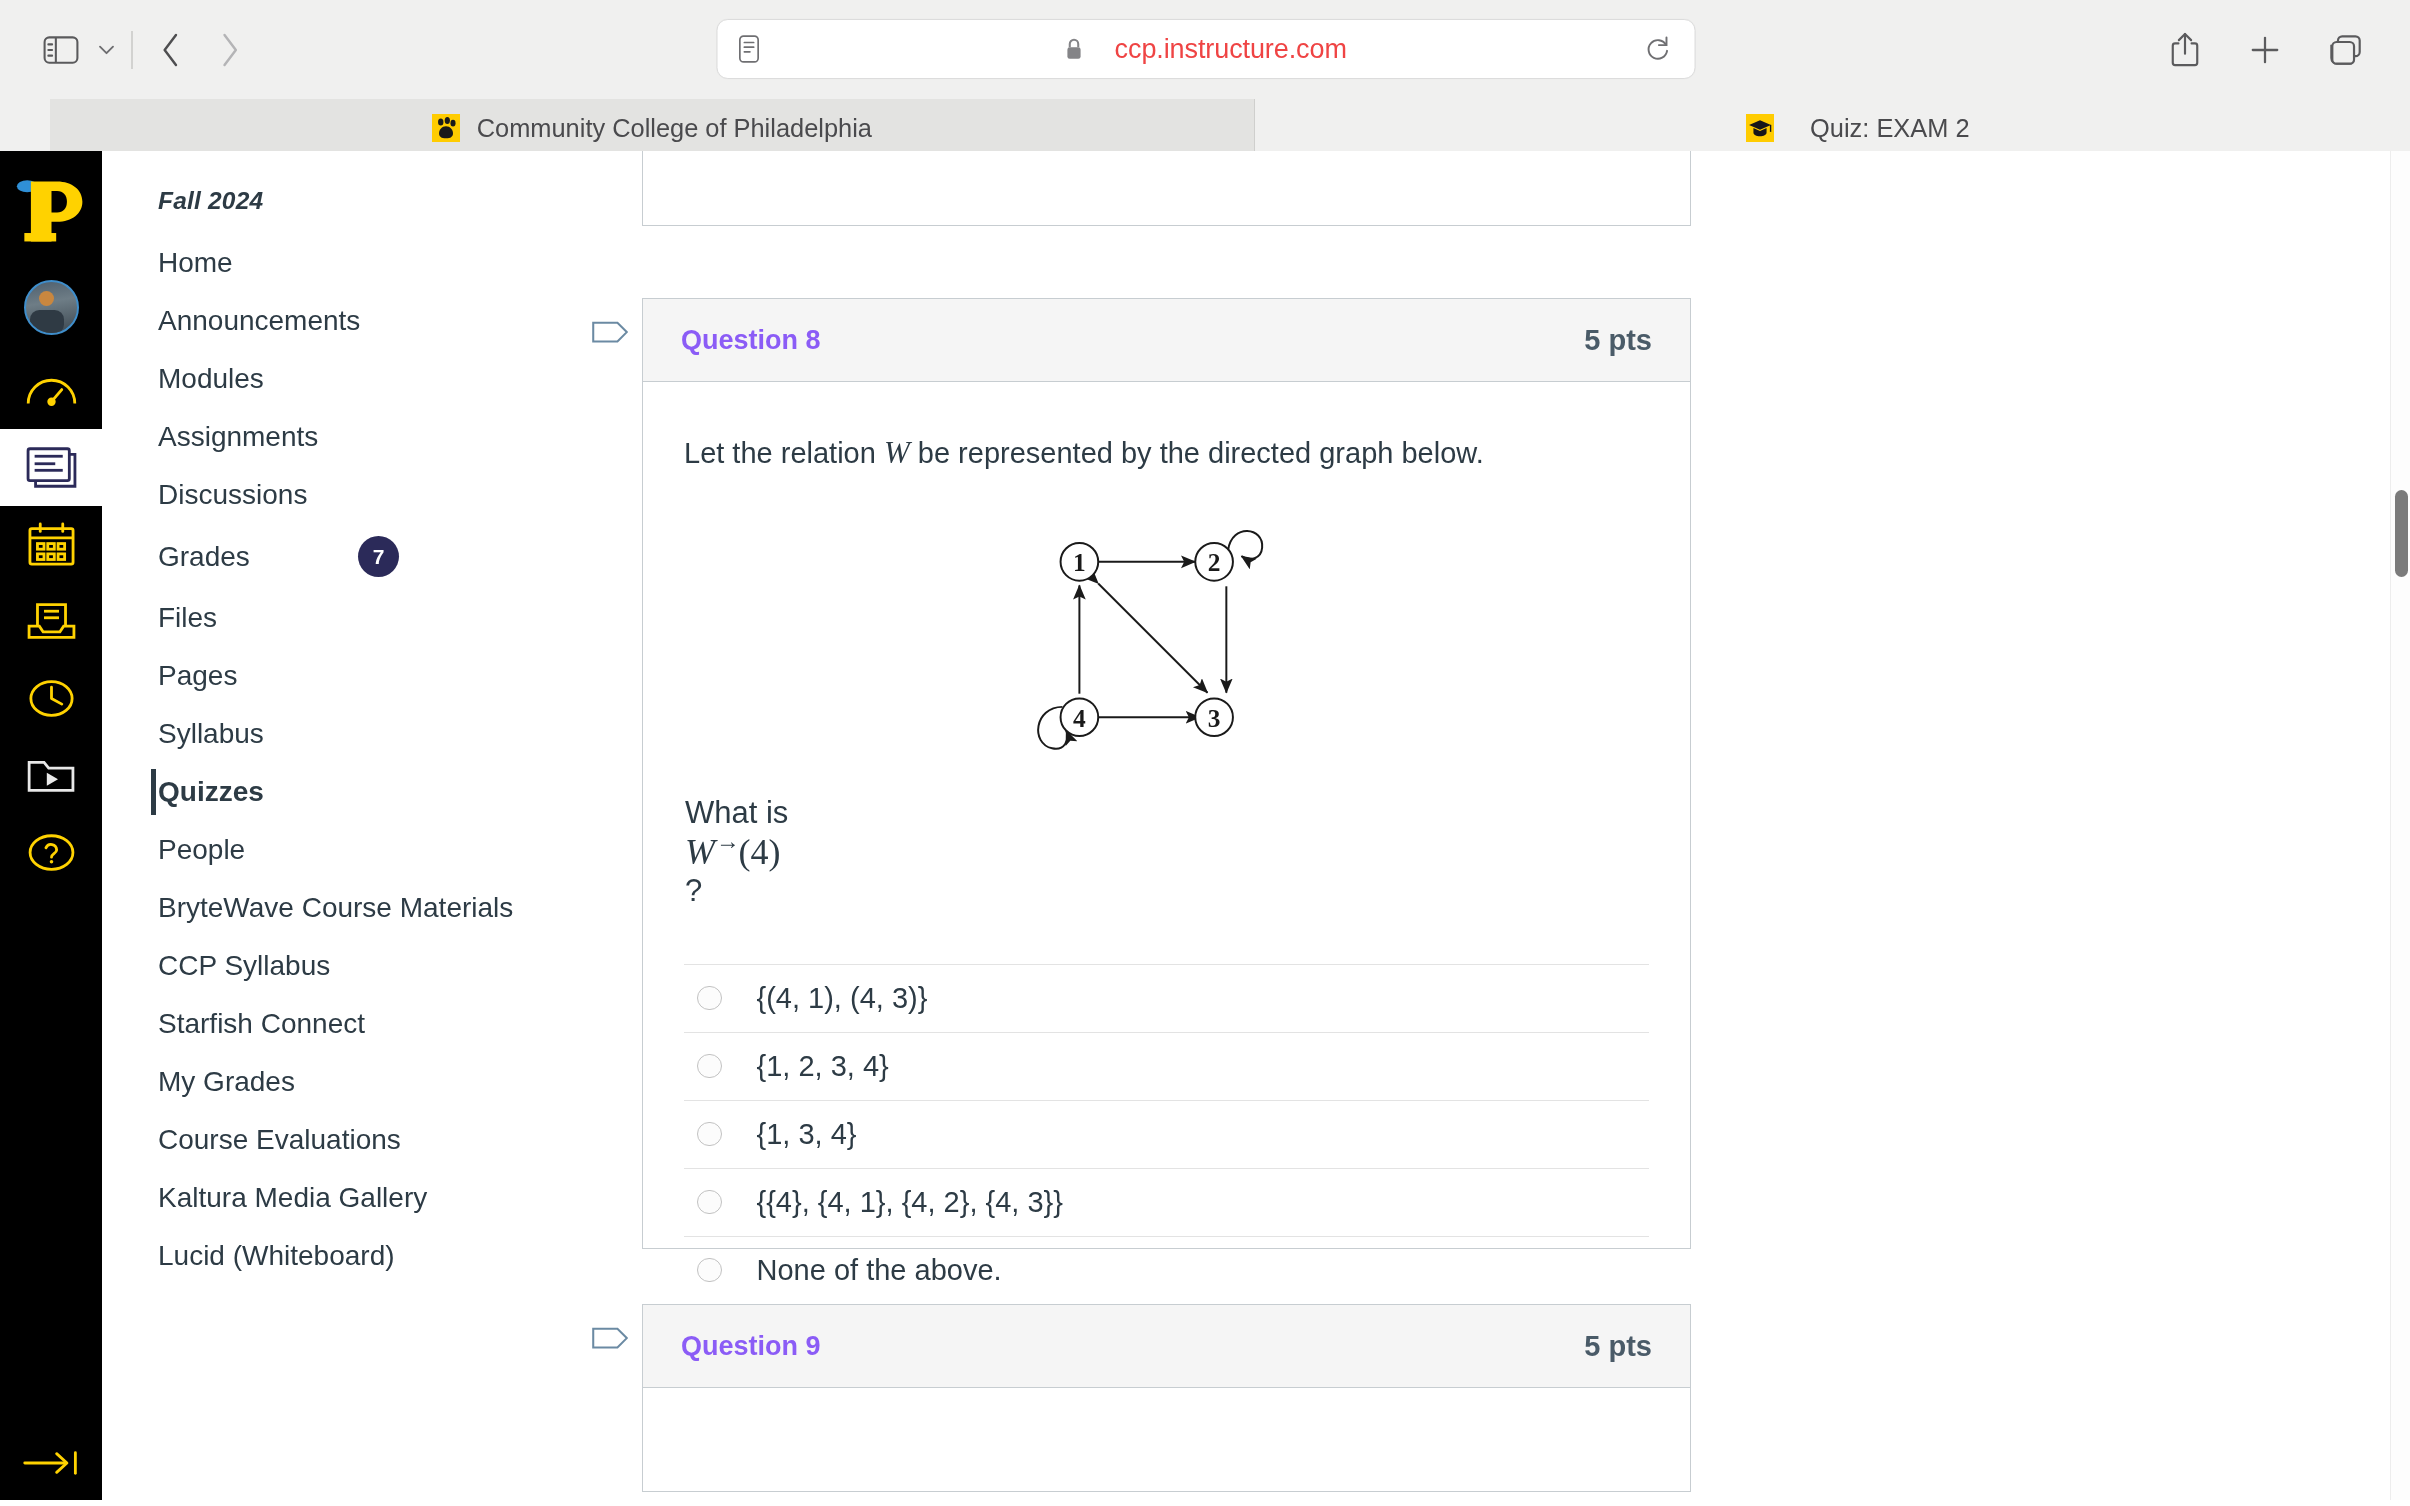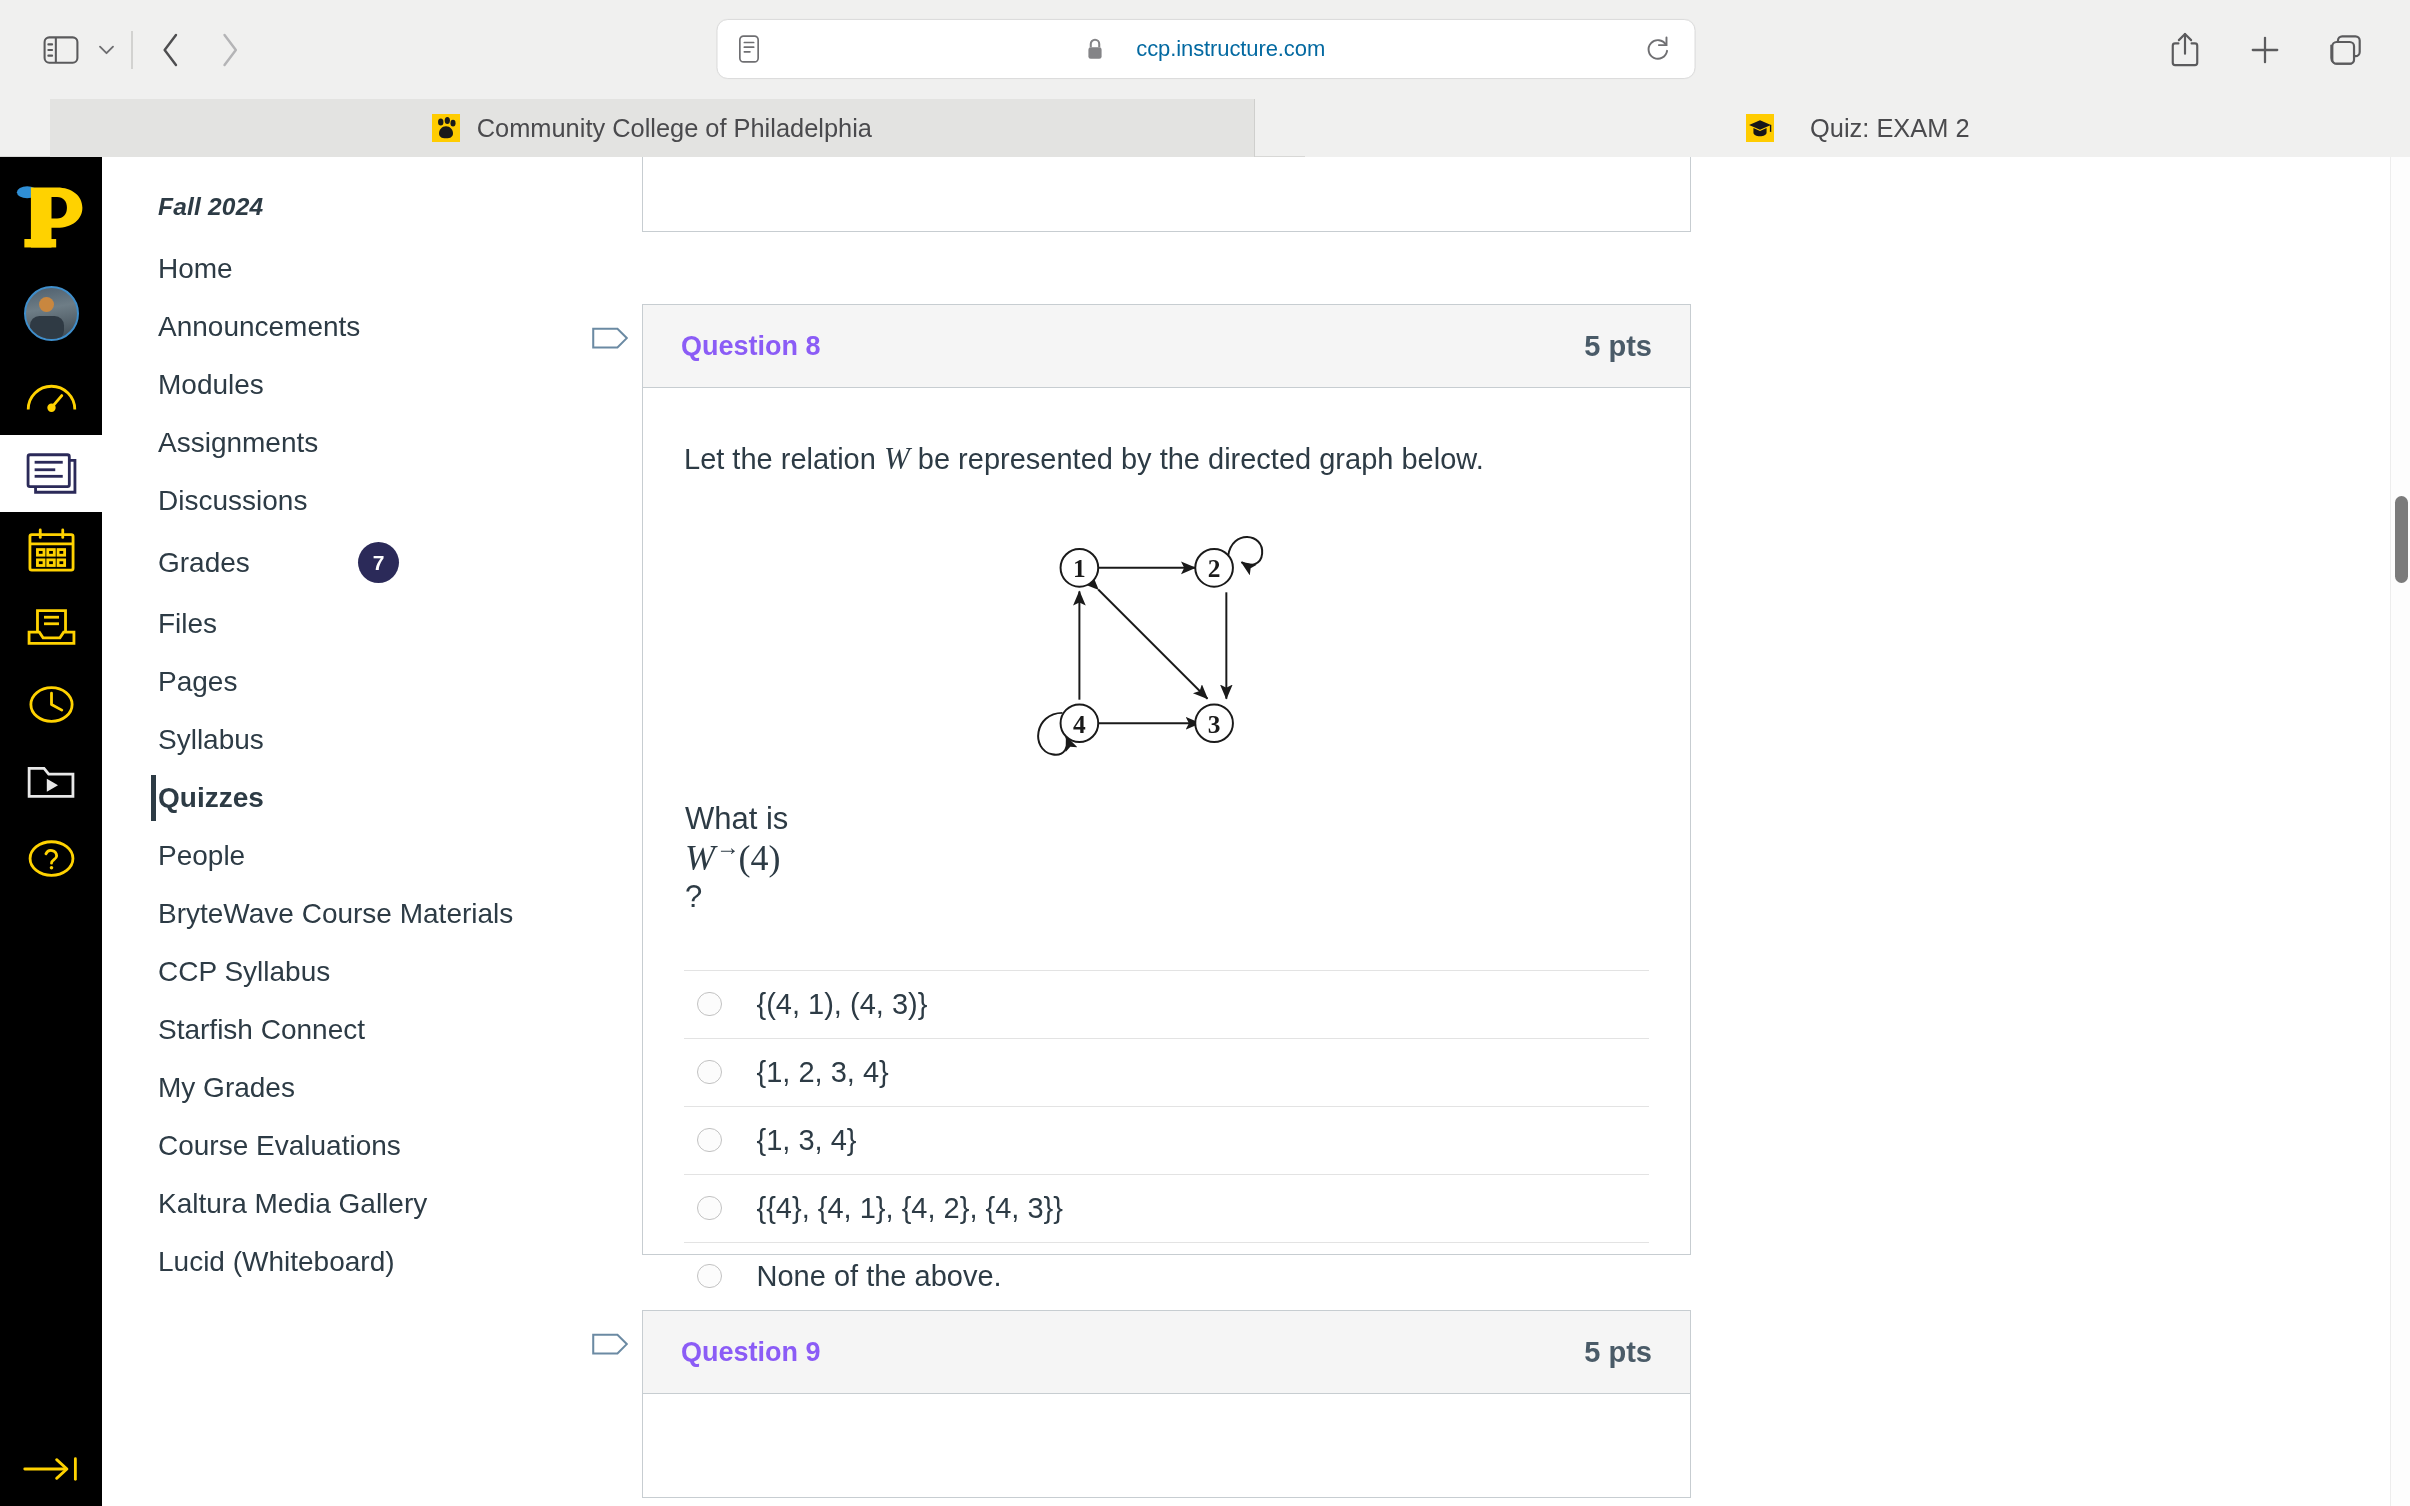--- a/index.html
+++ b/index.html
@@ -47,21 +47,21 @@
     box-shadow: 0 0 0 0.5px rgba(0,0,0,0.02);
   }
   #reader-icon { position: absolute; left: 21px; color: #6f6f72; display:flex; }
   #reload-icon { position: absolute; right: 22.6px; color: #6f6f72; display:flex; }
   #url-center {
     width: 100%;
     display: flex; align-items: center; justify-content: center;
     gap: 9.4px;
   }
   #lock-icon { display: flex; color: #848487; }
-  #url-text { font-size: 22px; color: #0369a1; letter-spacing: -0.1px; margin-left: 22px; }
+  #url-text { font-size: 27px; color: #ef4444; letter-spacing: -0.1px; margin-left: 22px; }
 
   .tb-right {
     position: absolute; right: 36px; top: 0; height: 99px;
     display: flex; align-items: center; gap: 22.6px;
   }
 
   
   #tab-bar {
     position: absolute; top: 99px; left: 0;
     width: 2411px; height: 58px;
@@ -85,21 +85,21 @@
     width: 1205px; height: 58px;
     background: #e3e3e1;
     display:flex; align-items:center; justify-content:center; gap: 17px;
     border-right: 0.9px solid #cfcfcd;
   }
   #tab-2 { width: 1205px; background: #f0f0ef; gap: 36px; }
   .favicon { width: 28px; height: 28px; display: block; flex: none; }
 
   
   #page {
-    position: absolute; top: 157px; left: 0;
+    position: absolute; top: 151px; left: 0;
     width: 2411px; height: 1349px;
     background: #ffffff;
     overflow: hidden;
   }
 
   
   #global-nav {
     position: absolute; left: 0; top: 0;
     width: 102px; height: 1349px;
     background: #000000;

